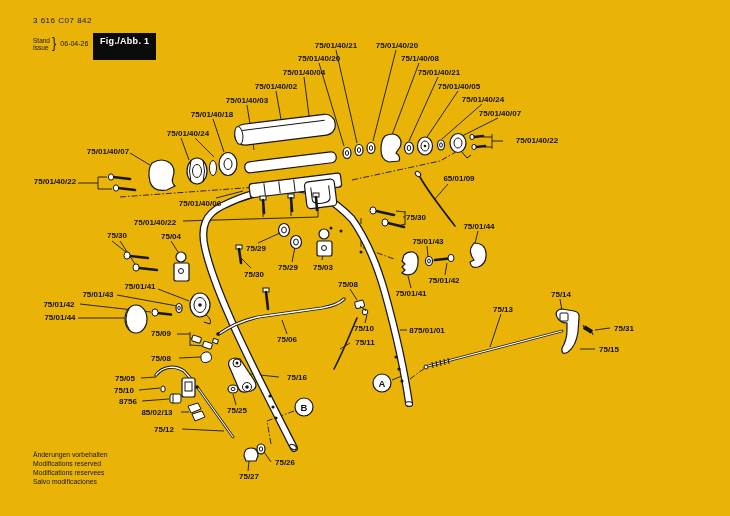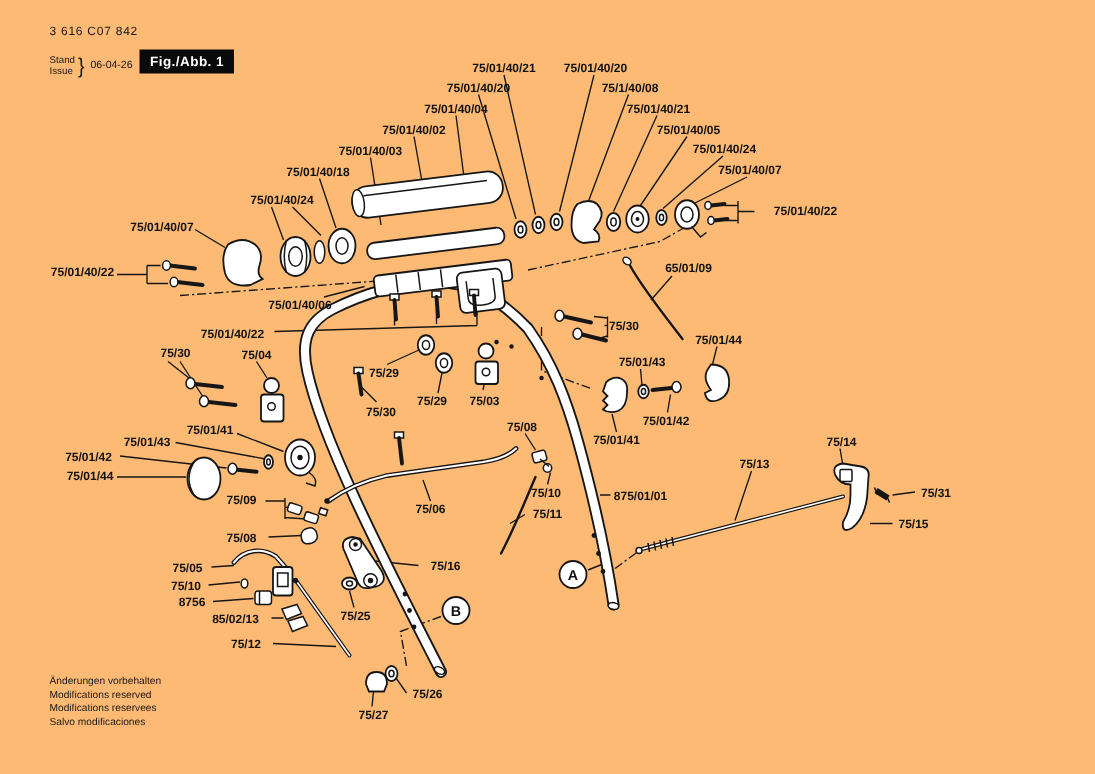--- a/index.html
+++ b/index.html
@@ -1,26 +1,26 @@
 <!DOCTYPE html>
 <html><head>
 <meta charset="utf-8">
 <style>
   html,body{margin:0;padding:0;background:#e8e8e8;}
-  #page{position:relative;width:730px;height:516px;background:#fdba74;overflow:hidden;
+  #page{position:relative;width:730px;height:516px;background:#eab308;overflow:hidden;
         font-family:"Liberation Sans",sans-serif;color:#161616;}
   #diagram{position:absolute;left:0;top:0;width:730px;height:516px;}
   .hdr{position:absolute;left:33px;}
   #doc-number{top:16px;font-size:8px;letter-spacing:.5px;}
   #stand-block{top:36px;display:flex;align-items:center;gap:2px;}
   .stand-col{display:flex;flex-direction:column;font-size:6.5px;line-height:7px;}
   .brace{font-size:13px;font-weight:400;transform:scaleY(1.1);}
   .date{font-size:7px;margin-left:2px;}
   #fig-box{position:absolute;left:93px;top:33px;background:#0a0a0a;color:#ffffff;
-           font-size:9px;font-weight:bold;padding:3px 7px 3px 7px;letter-spacing:.3px;}
+           font-size:9px;font-weight:bold;padding:3px 7px 14px 7px;letter-spacing:.3px;}
   #footer{position:absolute;left:33px;top:450px;font-size:6.8px;line-height:9px;}
   
   .ln{stroke:#161616;stroke-width:0.9;fill:none;}
   .dd{stroke:#161616;stroke-width:0.9;fill:none;stroke-dasharray:6 2 1.5 2;}
   .t8{stroke:#161616;stroke-width:8;fill:none;stroke-linecap:round;}
   .t55{stroke:#ffffff;stroke-width:5.5;fill:none;stroke-linecap:round;}
   .d32{stroke:#161616;stroke-width:3.2;fill:none;stroke-linecap:round;}
   .d14{stroke:#ffffff;stroke-width:1.4;fill:none;stroke-linecap:round;}
   .d26{stroke:#161616;stroke-width:2.6;fill:none;stroke-linecap:round;}
   .d11{stroke:#ffffff;stroke-width:1.1;fill:none;stroke-linecap:round;}

